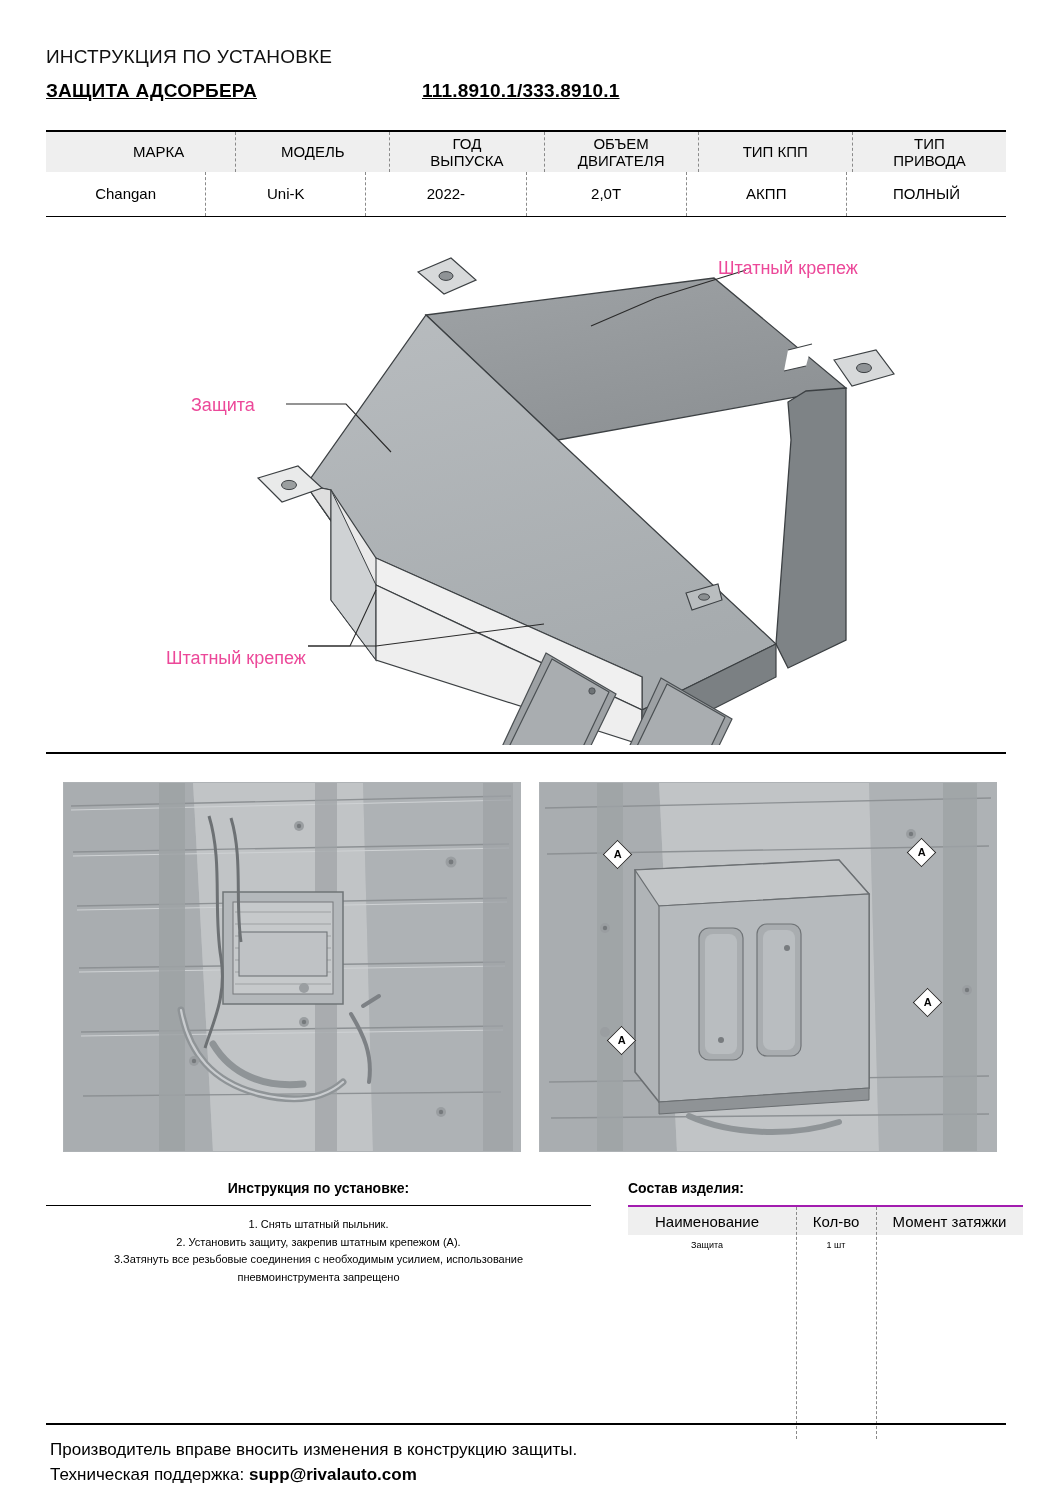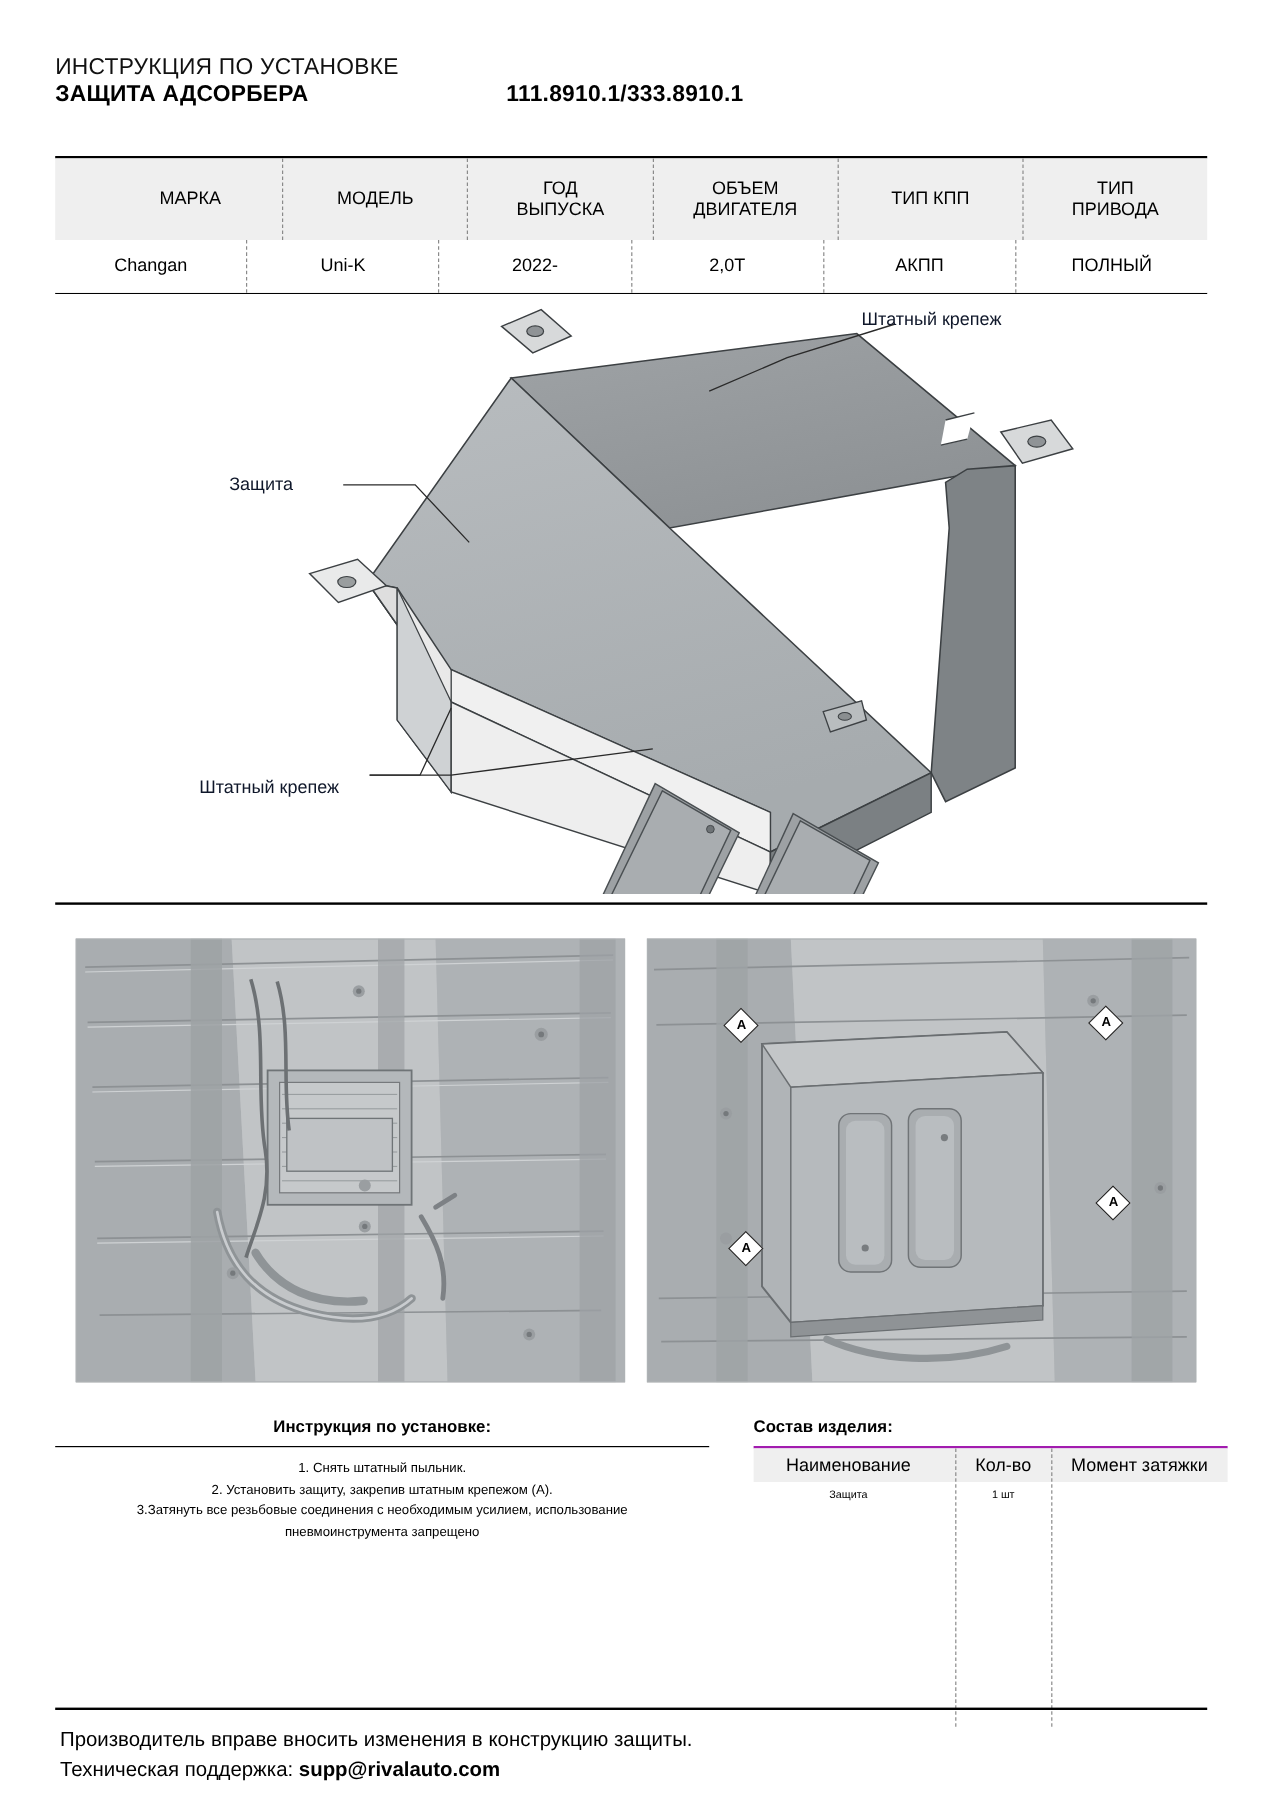--- a/index.html
+++ b/index.html
@@ -31,21 +31,22 @@
     width: 960px;
   }
   .hdr-line1 {
     font-size: 19px;
     letter-spacing: 0.2px;
     color: #111;
   }
   .hdr-row2 {
     display: flex;
     align-items: flex-end;
-    margin-top: 0;
+    margin-top: 12px;
+    text-decoration: underline;
   }
   .hdr-line2 {
     font-size: 19px;
     font-weight: bold;
     letter-spacing: 0.2px;
   }
   .hdr-code {
     font-size: 19px;
     font-weight: bold;
     margin-left: 165px;
@@ -57,21 +58,21 @@
     position: absolute;
     left: 46px;
     top: 130px;
     width: 960px;
     border-top: 2px solid #000;
     border-bottom: 1px solid #000;
   }
   .spec-head {
     display: flex;
     background: #efefef;
-    height: 68px;
+    height: 40px;
     padding-left: 36px;
   }
   .spec-body {
     display: flex;
     height: 44px;
     background: #ffffff;
   }
   .spec-cell {
     flex: 1 1 0;
     display: flex;
@@ -92,22 +93,22 @@
   
   .drawing {
     position: absolute;
     left: 46px;
     top: 240px;
     width: 960px;
     height: 505px;
   }
   .callout-label {
     position: absolute;
-    font-size: 15px;
-    color: #0f172a;
+    font-size: 18px;
+    color: #ec4899;
     white-space: nowrap;
   }
   .lbl-top { left: 672px; top: 18px; }
   .lbl-left { left: 145px; top: 155px; }
   .lbl-bottom { left: 120px; top: 408px; }
 
   .divider {
     position: absolute;
     left: 46px;
     width: 960px;

